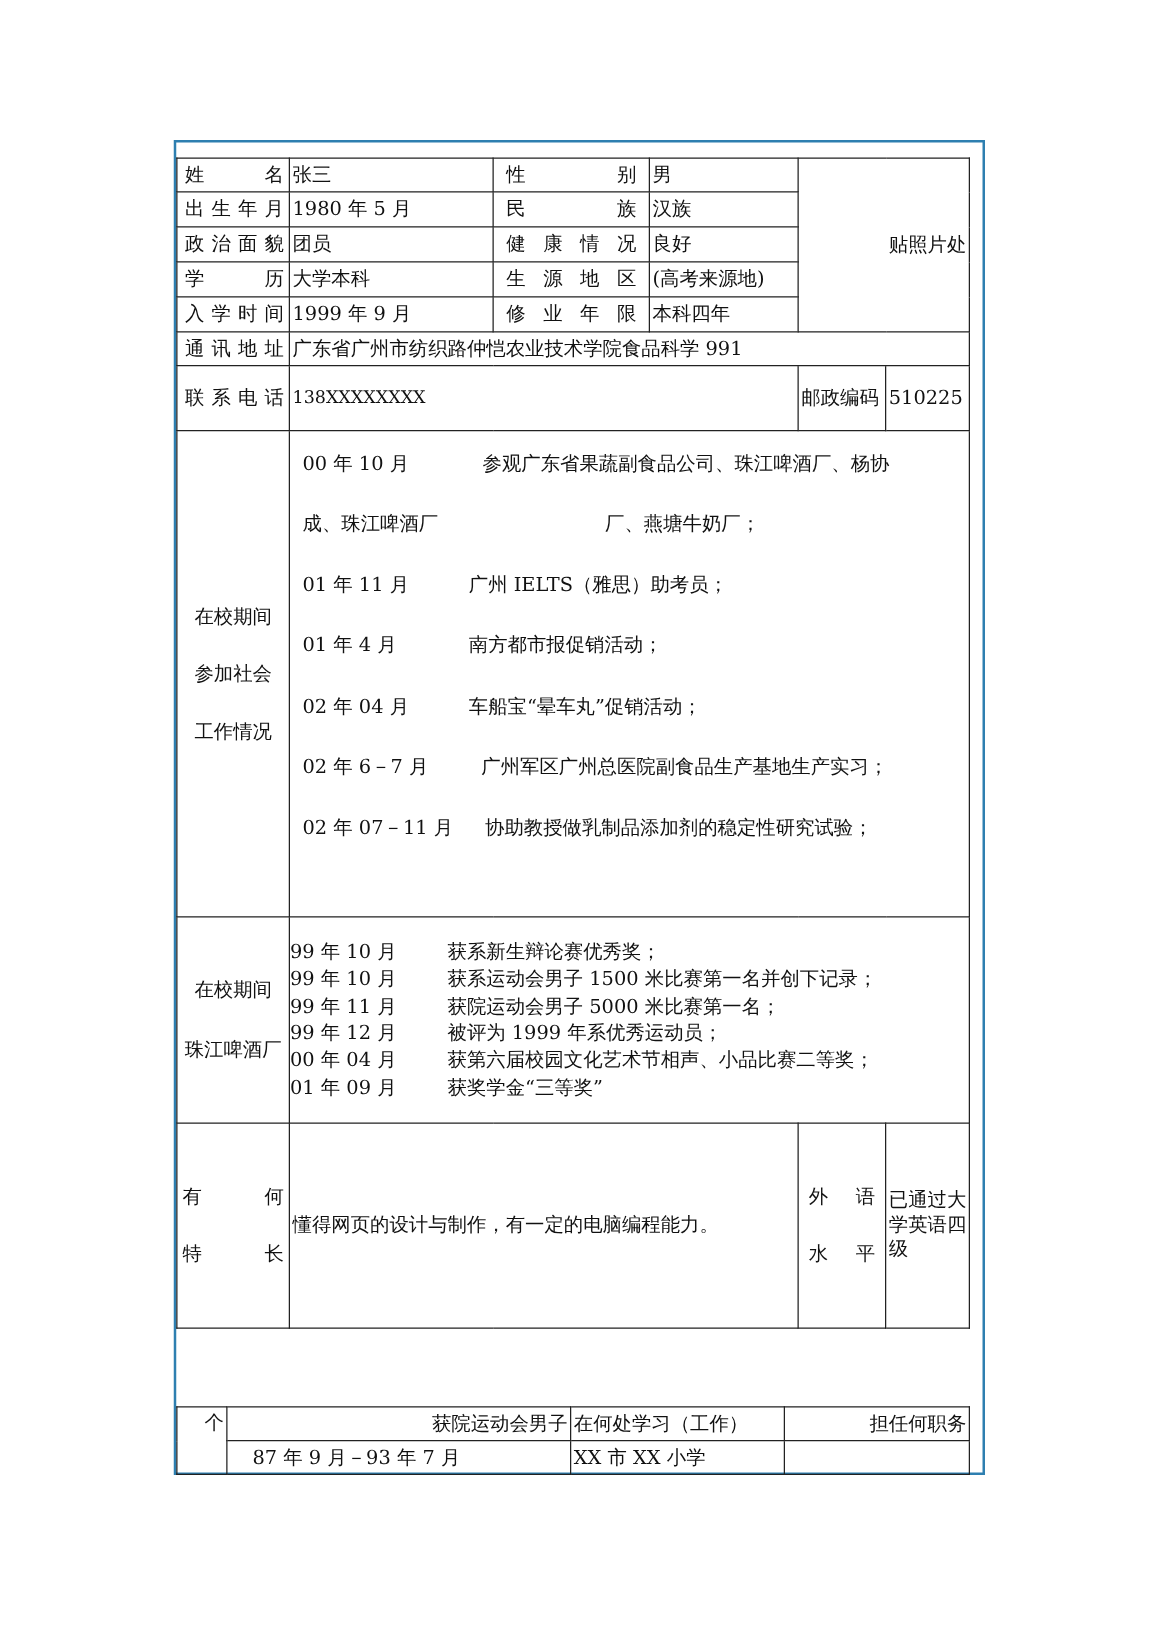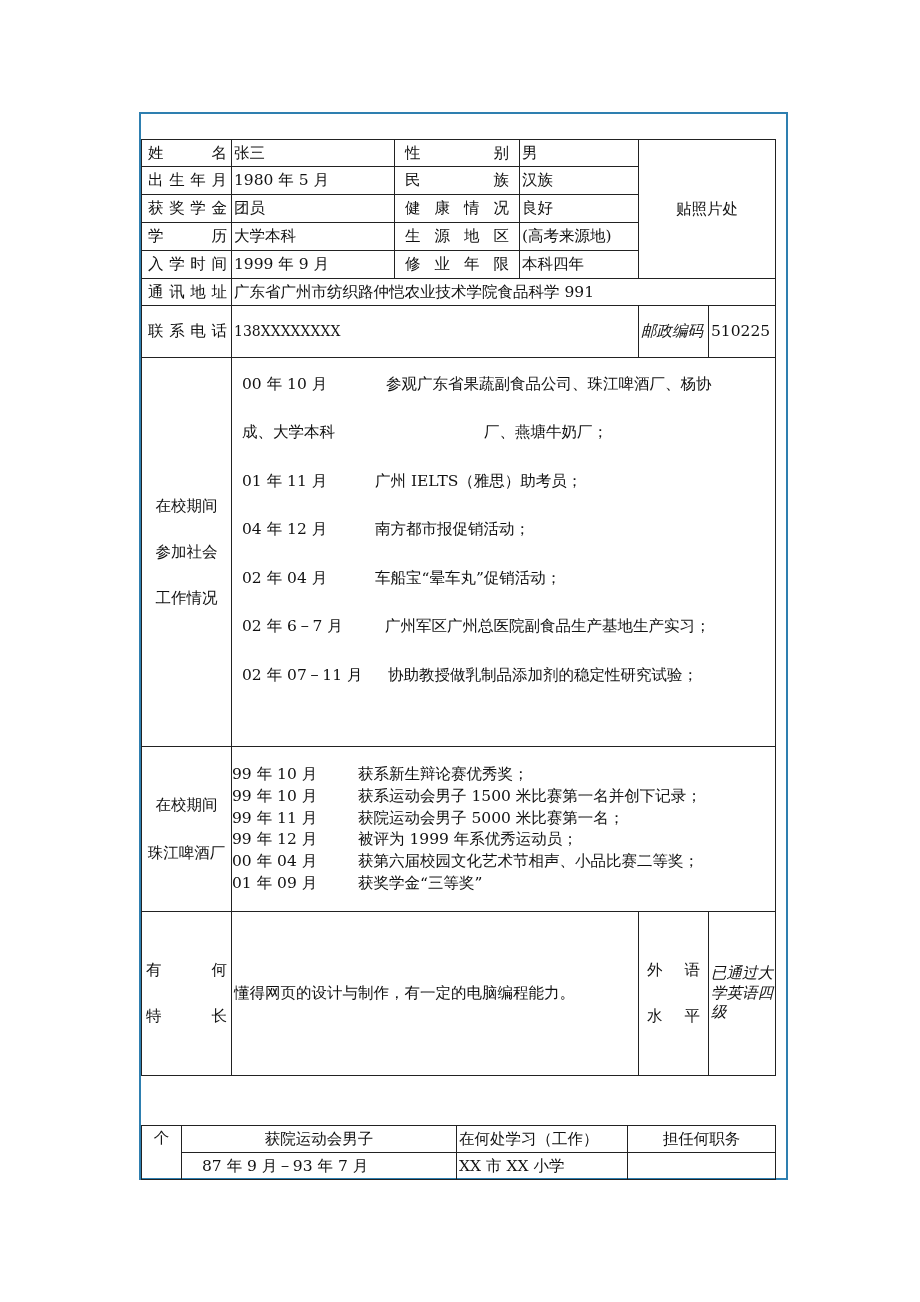--- a/index.html
+++ b/index.html
@@ -3,39 +3,39 @@
 <meta charset="utf-8">
 <style>
   html, body { margin: 0; padding: 0; background: #ffffff; }
   body { width: 920px; height: 1302px; position: relative; overflow: hidden;
          font-family: "DejaVu Serif", "Liberation Serif", serif; color: #111; }
   .frame { position: absolute; left: 139px; top: 112px; width: 649px; height: 1068px;
            border: 2px solid #2e7fb0; border-top-width: 2px; box-sizing: border-box; }
   table { border-collapse: collapse; position: absolute; table-layout: fixed; }
   td { border: 1.5px solid #222; padding: 0 2px; font-size: 15.5px; line-height: 1.35;
        vertical-align: middle; white-space: nowrap; overflow: hidden; }
-  #main { left: 141px; top: 139px; width: 634px; }
+  #main { left: 141px; top: 126px; width: 634px; }
   .lbl { text-align: justify; text-align-last: justify; padding: 0 4px 0 6px; }
-  .ctr { text-align: center; }
+  .ctr { text-align: right; }
   .lbl2 { text-align: center; padding: 0 10px; }
   .lbl2 span { display:block; text-align: justify; text-align-last: justify; }
   .lines { vertical-align: top; white-space: normal; padding: 0; }
   .entry { display: flex; height: 48.5px; align-items: center; margin-left: 10px; }
   .entry .d { width: 144px; flex: none; }
   .entry .t { flex: 1; white-space: nowrap; }
   .aw { display:flex; height: 21.8px; align-items:center; }
   .aw .d { width: 126px; flex:none; }
   .vlabel { white-space: normal; text-align: center; padding: 0 4px; }
   .vlabel div { height: 46px; line-height: 46px; }
   .vlabel2 div { height: 48px; line-height: 48px; }
   .spec { white-space: normal; padding: 0 4px; }
   .spec .row { display:flex; justify-content: space-between; height: 46px; align-items: center; }
   .fl { white-space: normal; padding: 0 8px; }
   .fl .row { display:flex; justify-content: space-between; height: 46px; align-items:center; }
-  .fv { white-space: normal; line-height: 1.25; padding: 0 2px; font-style: italic; }
+  .fv { white-space: normal; line-height: 1.25; padding: 0 2px; }
   #hist { left: 141px; top: 1125px; width: 634px; }
   #hist td { height: 26px; }
 </style>
 </head>
 <body>
 
 <div class="frame"></div>
 
 <table id="main">
   <colgroup>
@@ -58,21 +58,21 @@
   </tr>
   <tr style="height:28px">
     <td class="lbl">出生年月</td>
     <td>1980 年 5 月</td>
     <td class="lbl2">
           <span>民族</span>
         </td>
     <td>汉族</td>
   </tr>
   <tr style="height:28px">
-    <td class="lbl">获奖学金</td>
+    <td class="lbl">政治面貌</td>
     <td>团员</td>
     <td class="lbl2">
           <span>健康情况</span>
         </td>
     <td>良好</td>
   </tr>
   <tr style="height:28px">
     <td class="lbl">学历</td>
     <td>大学本科</td>
     <td class="lbl2">
@@ -104,29 +104,29 @@
       <div>参加社会</div>
       <div>工作情况</div>
     </td>
     <td colspan="5" class="lines">
       <div style="height:2px"></div>
       <div class="entry">
             <span class="d">00 年 10 月</span>
             <span class="t">参观广东省果蔬副食品公司、珠江啤酒厂、杨协</span>
           </div>
       <div class="entry">
-            <span class="d" style="width:242px">成、大学本科</span>
+            <span class="d" style="width:242px">成、珠江啤酒厂</span>
             <span class="t">厂、燕塘牛奶厂；</span>
           </div>
       <div class="entry">
             <span class="d" style="width:133px">01 年 11 月</span>
             <span class="t">广州 IELTS（雅思）助考员；</span>
           </div>
       <div class="entry">
-            <span class="d" style="width:133px">04 年 12 月</span>
+            <span class="d" style="width:133px">01 年 4 月</span>
             <span class="t">南方都市报促销活动；</span>
           </div>
       <div class="entry">
             <span class="d" style="width:133px">02 年 04 月</span>
             <span class="t">车船宝“晕车丸”促销活动；</span>
           </div>
       <div class="entry">
             <span class="d" style="width:143px">02 年 6－7 月</span>
             <span class="t">广州军区广州总医院副食品生产基地生产实习；</span>
           </div>

